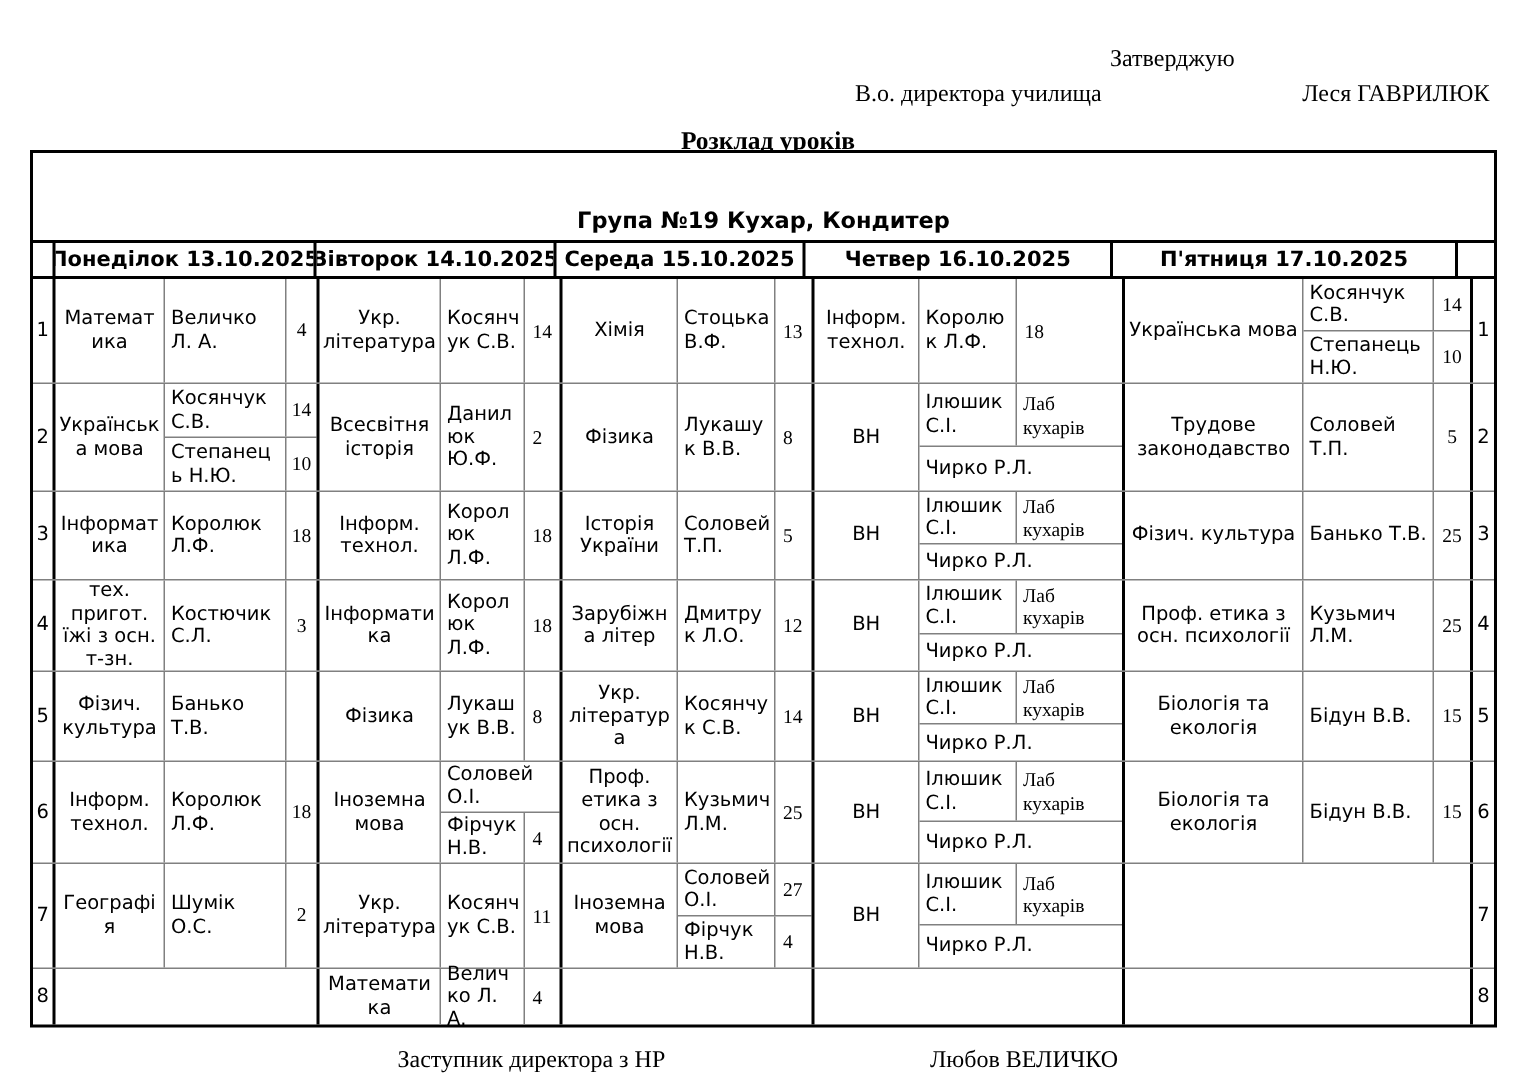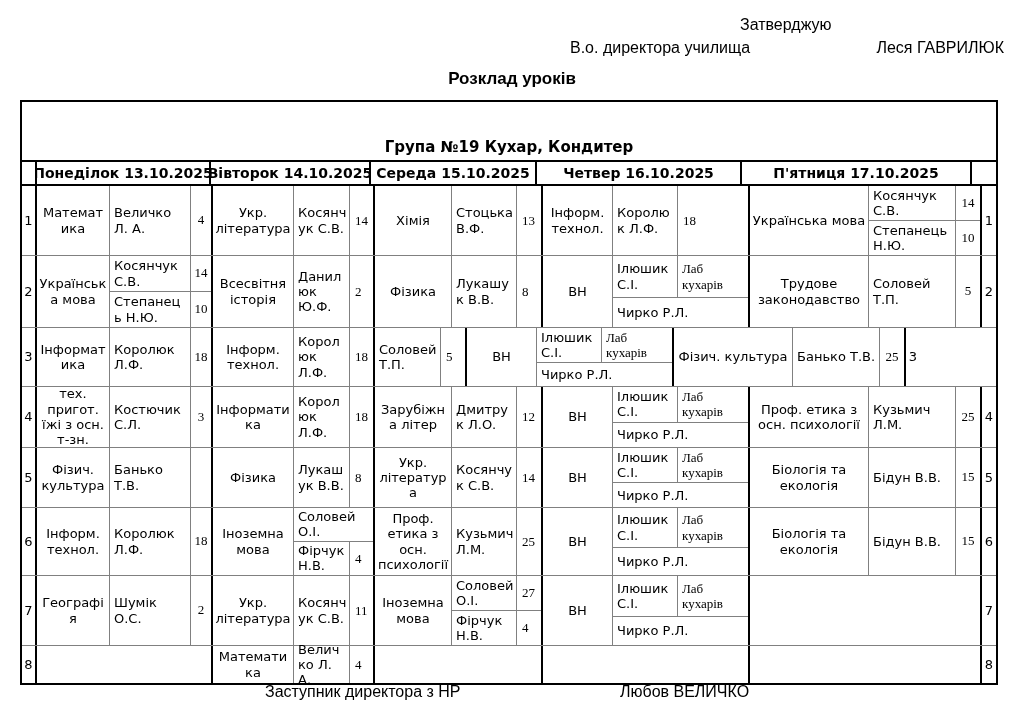--- a/index.html
+++ b/index.html
@@ -1,23 +1,23 @@
 <!DOCTYPE html>
 <html><head>
 <meta charset="utf-8">
 <style>
   * { box-sizing: border-box; margin: 0; padding: 0; }
   html, body { width: 1024px; height: 724px; background: #fff; color: #000; }
   body { font-family: "DejaVu Sans", sans-serif; position: relative; }
 
   
-  .serif { font-family: Liberation Sans, sans-serif; font-size: 16px; position: absolute; white-space: nowrap; }
+  .serif { font-family: Liberation Serif, serif; font-size: 16px; position: absolute; white-space: nowrap; margin-top: 15px; }
   .approve-line   { left: 740px; top: 16px; }
   .approve-role   { left: 570px; top: 39px; }
-  .approve-name   { right: 20px; top: 39px; }
+  .approve-name   { right: 31px; top: 39px; }
   .page-title     { left: 0; right: 0; top: 69px; text-align: center; font-weight: bold; font-size: 17px; }
 
   
   .tbl { position: absolute; left: 20px; top: 100px; border: 2px solid #000; background: #fff;
          font-size: 13px; line-height: 1.18; }
   .row { display: flex; }
   .group-row { height: 46px; display: flex; align-items: flex-end; justify-content: center;
                font-weight: bold; font-size: 15px; padding-bottom: 3px; margin-top: 12px; }
   .header-row { height: 26px; border-top: 2px solid #000; border-bottom: 2px solid #000; }
   .dh { border-left: 2px solid #000; font-weight: bold; font-size: 14px;
@@ -173,20 +173,21 @@
       <div class="cs w-ms">Інформатика</div>
       <div class="ct w-mt">Королюк Л.Ф.</div>
       <div class="cr w-mr narrow mnr">18</div>
     </div>
     <div class="dg">
       <div class="cs w-ts">Інформ. технол.</div>
       <div class="ct w-tt">Королюк Л.Ф.</div>
       <div class="cr w-tr">18</div>
     </div>
     <div class="dg">
+      <div class="cs w-ws">Історія України</div>
       <div class="ct w-wt">Соловей Т.П.</div>
       <div class="cr w-wr">5</div>
     </div>
     <div class="dg">
       <div class="cs w-hs">ВН</div>
       <div class="stk stk-thu">
         <div class="sr tall">
           <div class="ct">Ілюшик С.І.</div>
           <div class="cr w-hr lab">Лаб кухарів</div>
         </div>

